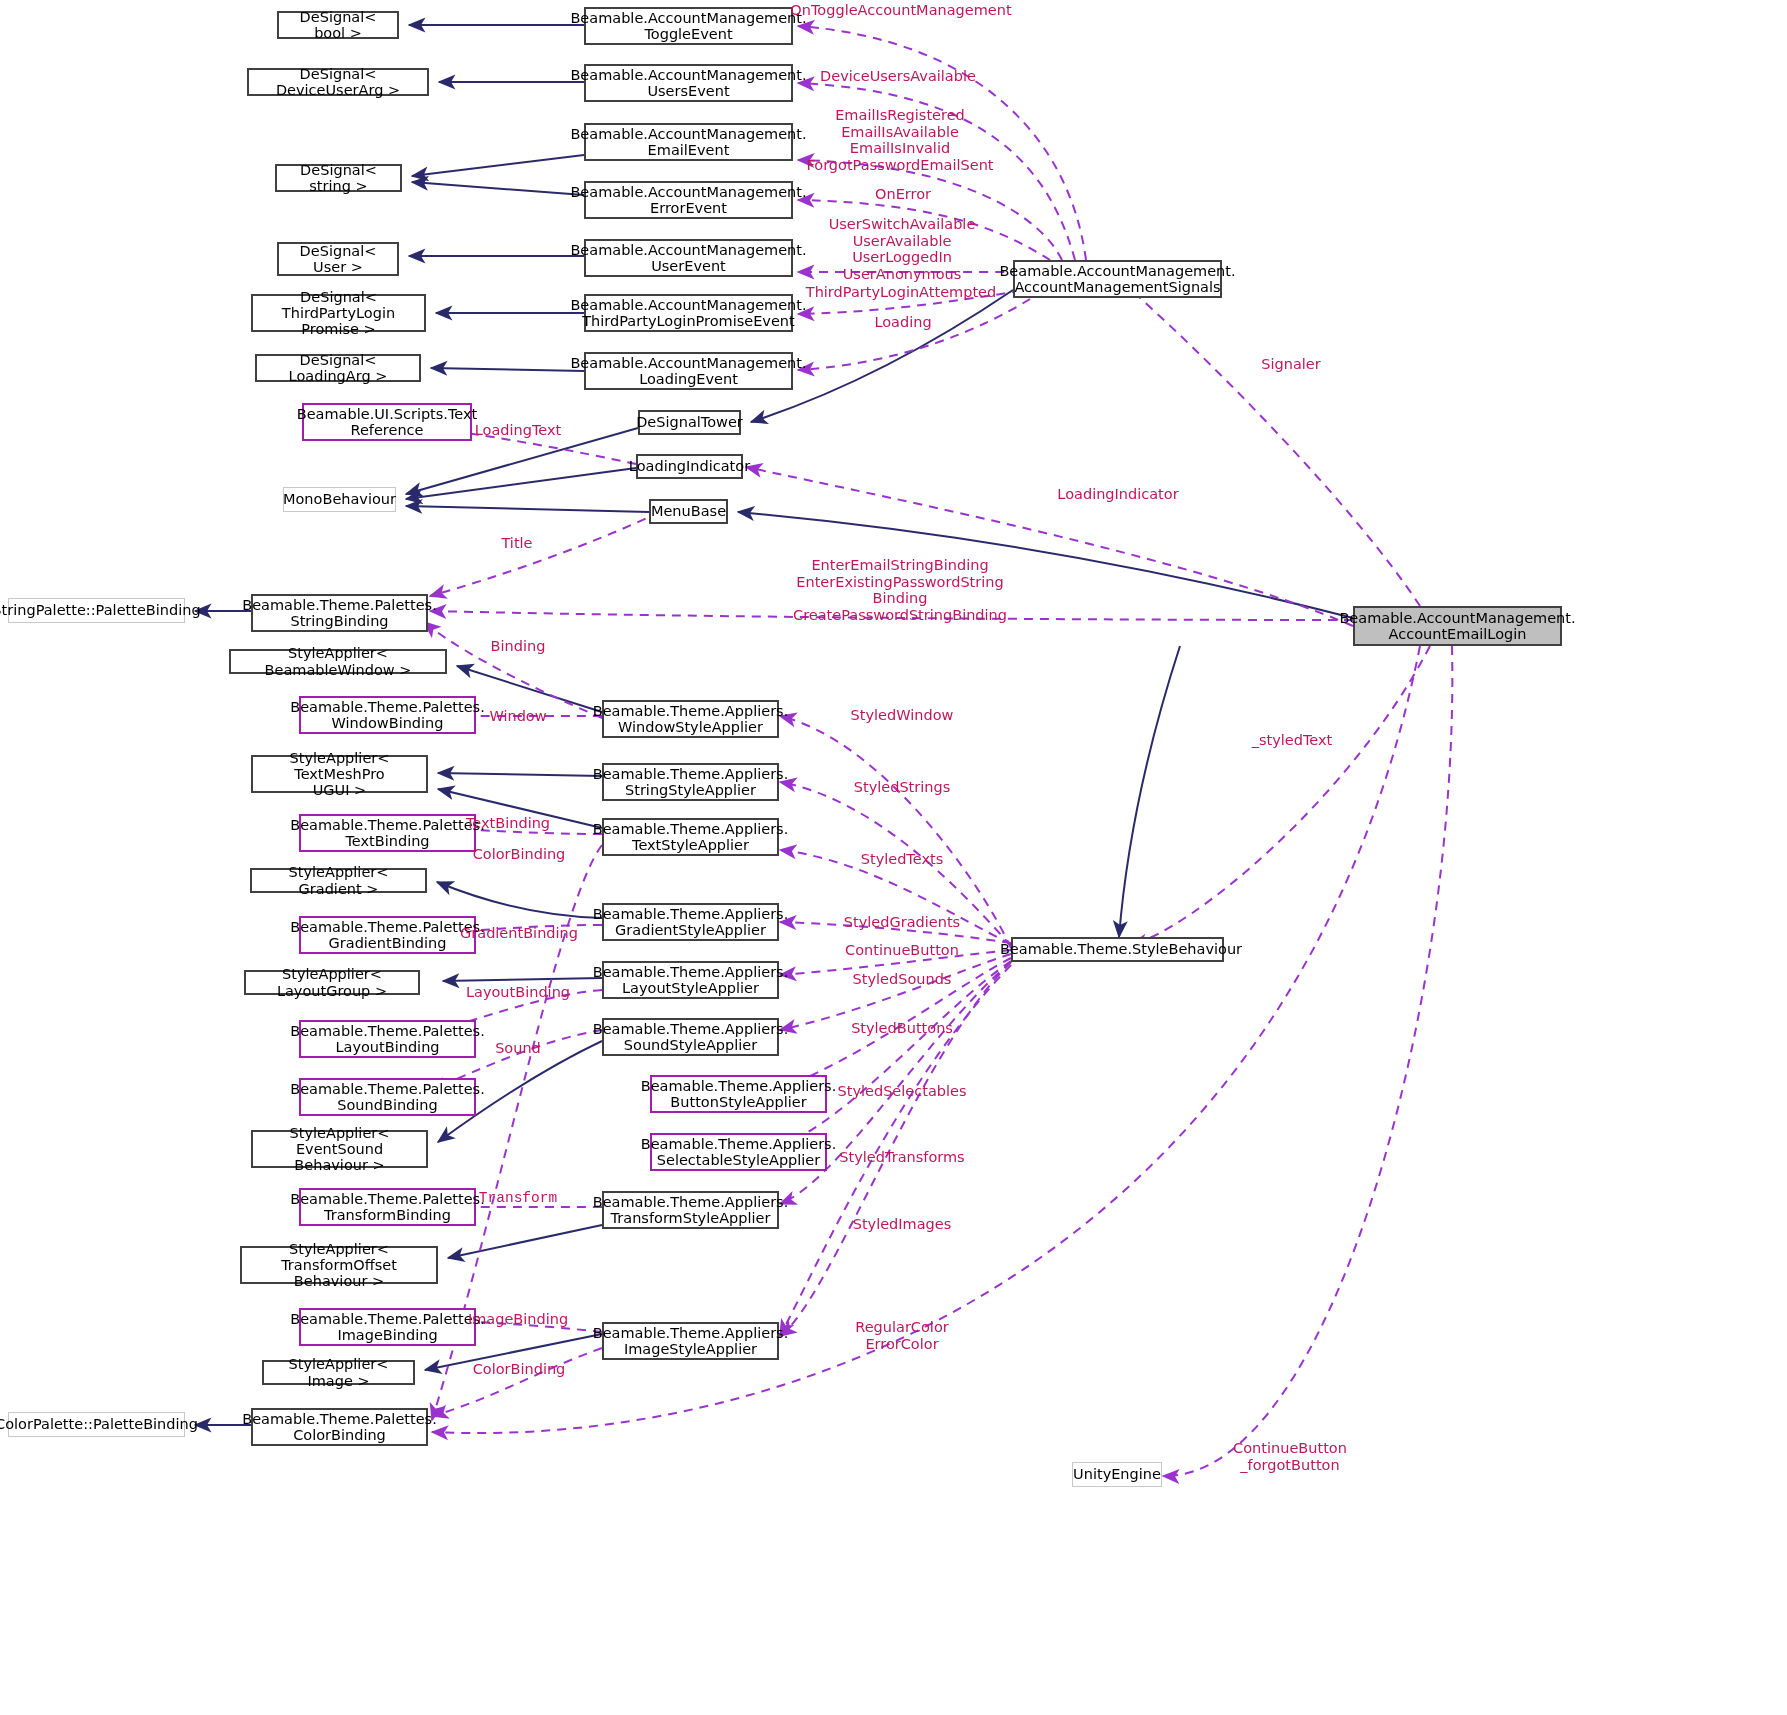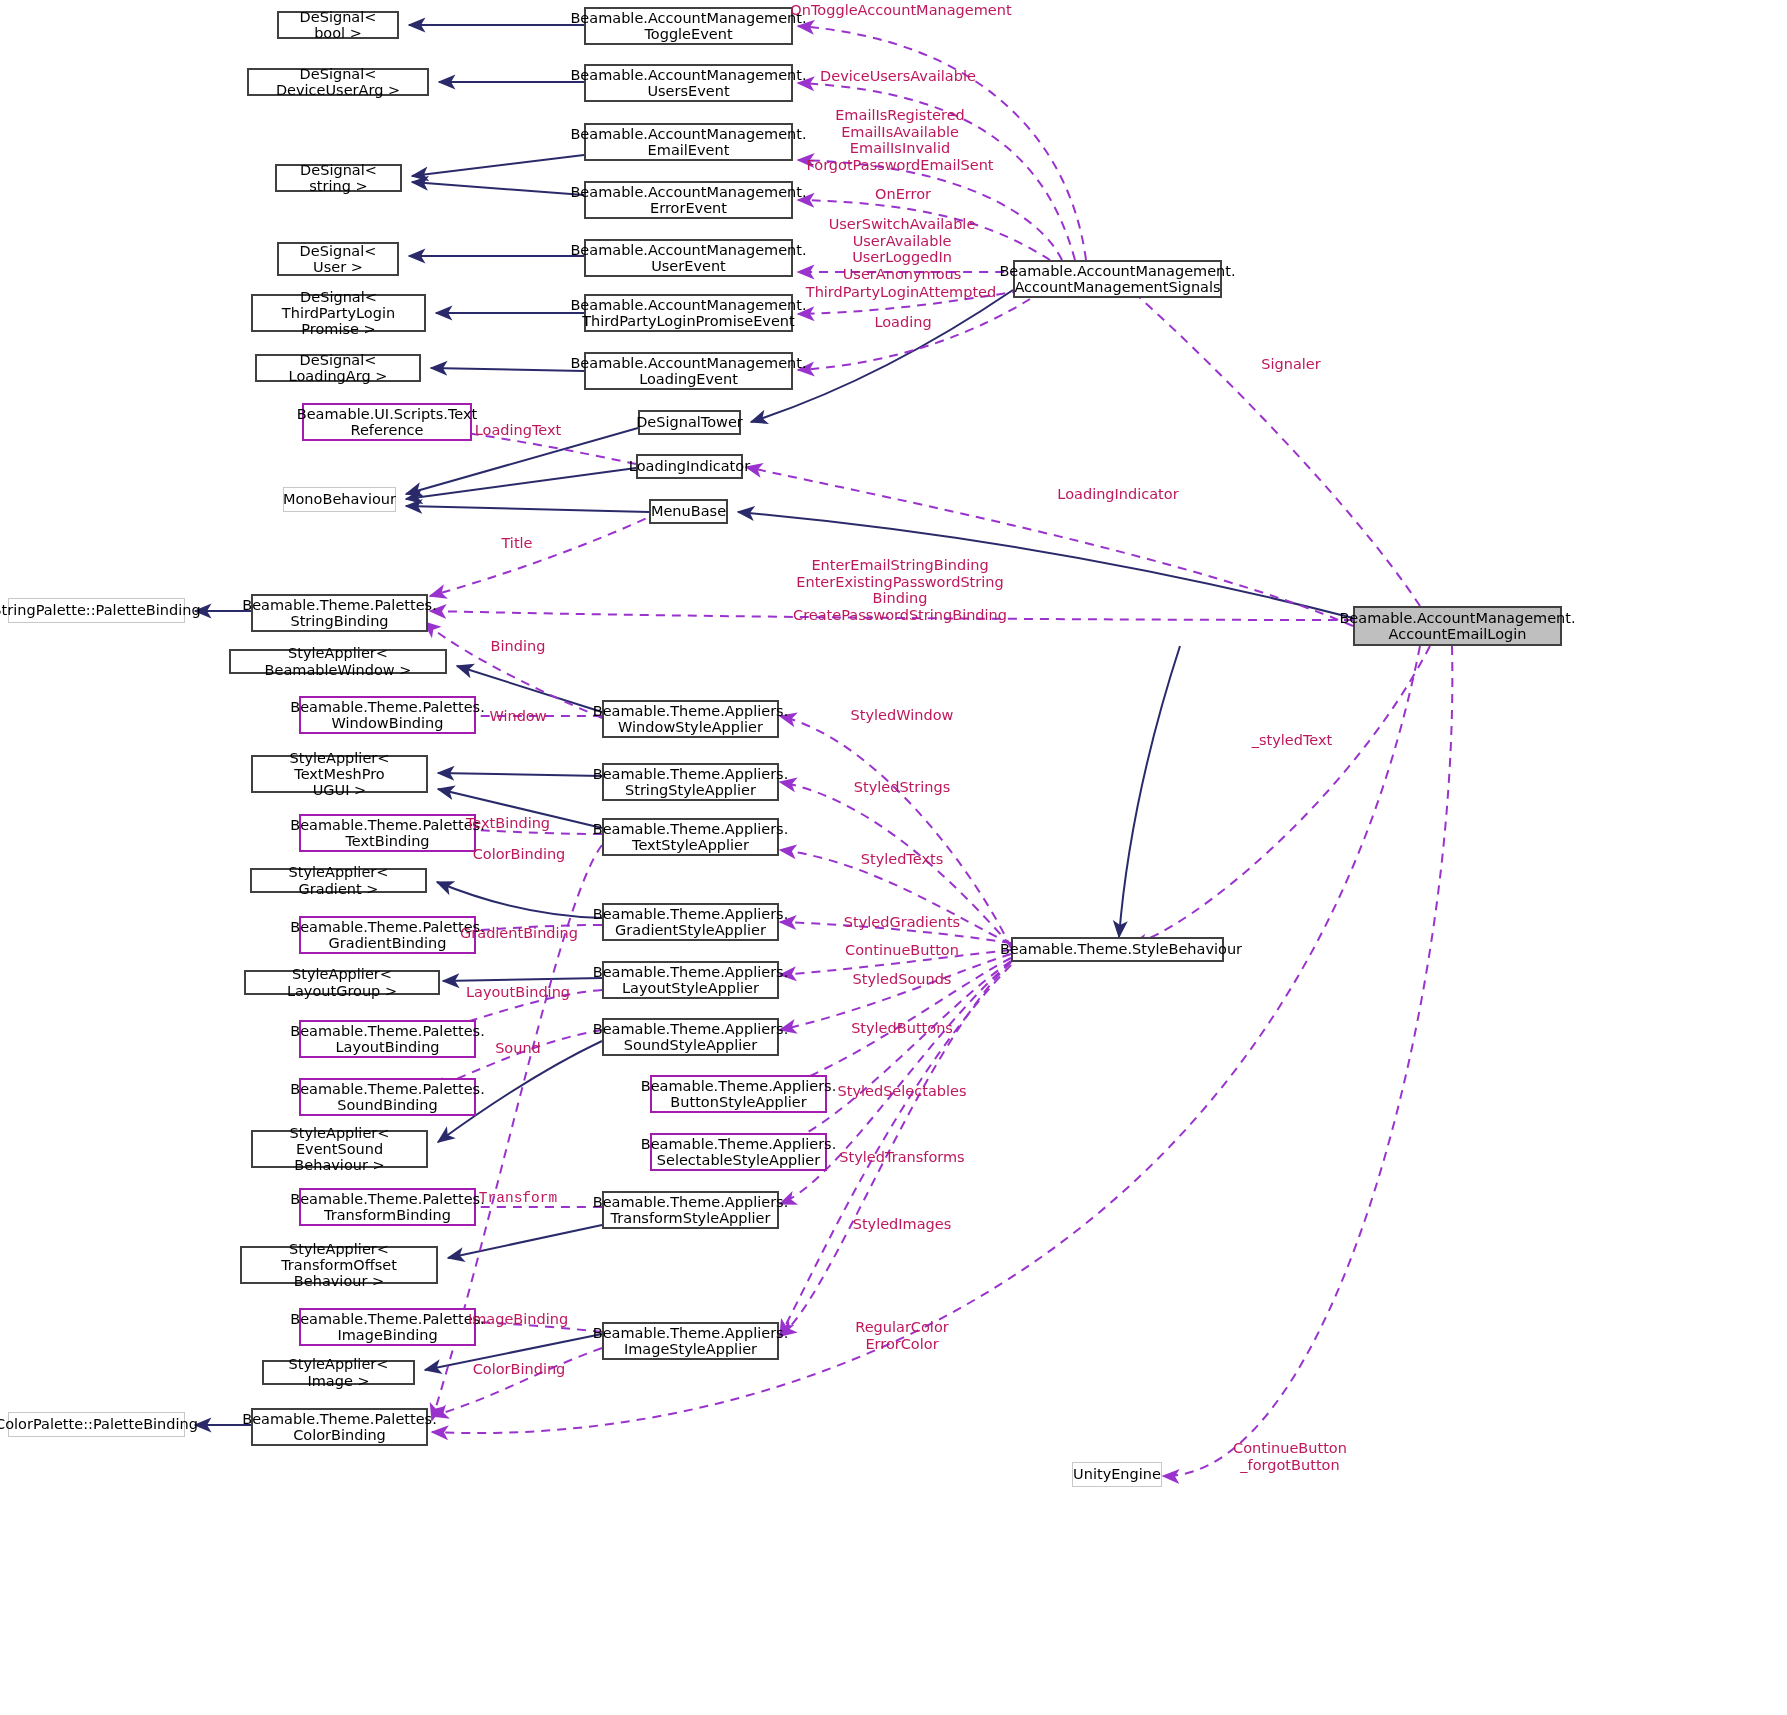--- a/index.html
+++ b/index.html
@@ -142,21 +142,21 @@
       <div class="node red" style="left: 251px; top: 814px; width: 177px; height: 38px;">Beamable.Theme.Palettes.
 TextBinding</div>
       <div class="node dark" style="left: 602px; top: 818px; width: 177px; height: 38px;">Beamable.Theme.Appliers.
 TextStyleApplier</div>
       <div class="node dark" style="left: 250px; top: 868px; width: 177px; height: 25px;">StyleApplier&lt; Gradient &gt;</div>
       <div class="node red" style="left: 251px; top: 916px; width: 177px; height: 38px;">Beamable.Theme.Palettes.
 GradientBinding</div>
       <div class="node dark" style="left: 602px; top: 903px; width: 177px; height: 38px;">Beamable.Theme.Appliers.
 GradientStyleApplier</div>
       <div class="node dark" style="left: 1011px; top: 937px; width: 213px; height: 25px; padding-left: 12px;">Beamable.Theme.StyleBehaviour</div>
-      <div class="node dark" style="left: 244px; top: 970px; width: 196px; height: 25px;">StyleApplier&lt; LayoutGroup &gt;</div>
+      <div class="node dark" style="left: 244px; top: 970px; width: 176px; height: 25px;">StyleApplier&lt; LayoutGroup &gt;</div>
       <div class="node dark" style="left: 602px; top: 961px; width: 177px; height: 38px;">Beamable.Theme.Appliers.
 LayoutStyleApplier</div>
       <div class="node red" style="left: 251px; top: 1020px; width: 177px; height: 38px;">Beamable.Theme.Palettes.
 LayoutBinding</div>
       <div class="node dark" style="left: 602px; top: 1018px; width: 177px; height: 38px;">Beamable.Theme.Appliers.
 SoundStyleApplier</div>
       <div class="node red" style="left: 251px; top: 1078px; width: 177px; height: 38px;">Beamable.Theme.Palettes.
 SoundBinding</div>
       <div class="node red" style="left: 602px; top: 1075px; width: 177px; height: 38px;">Beamable.Theme.Appliers.
 ButtonStyleApplier</div>

